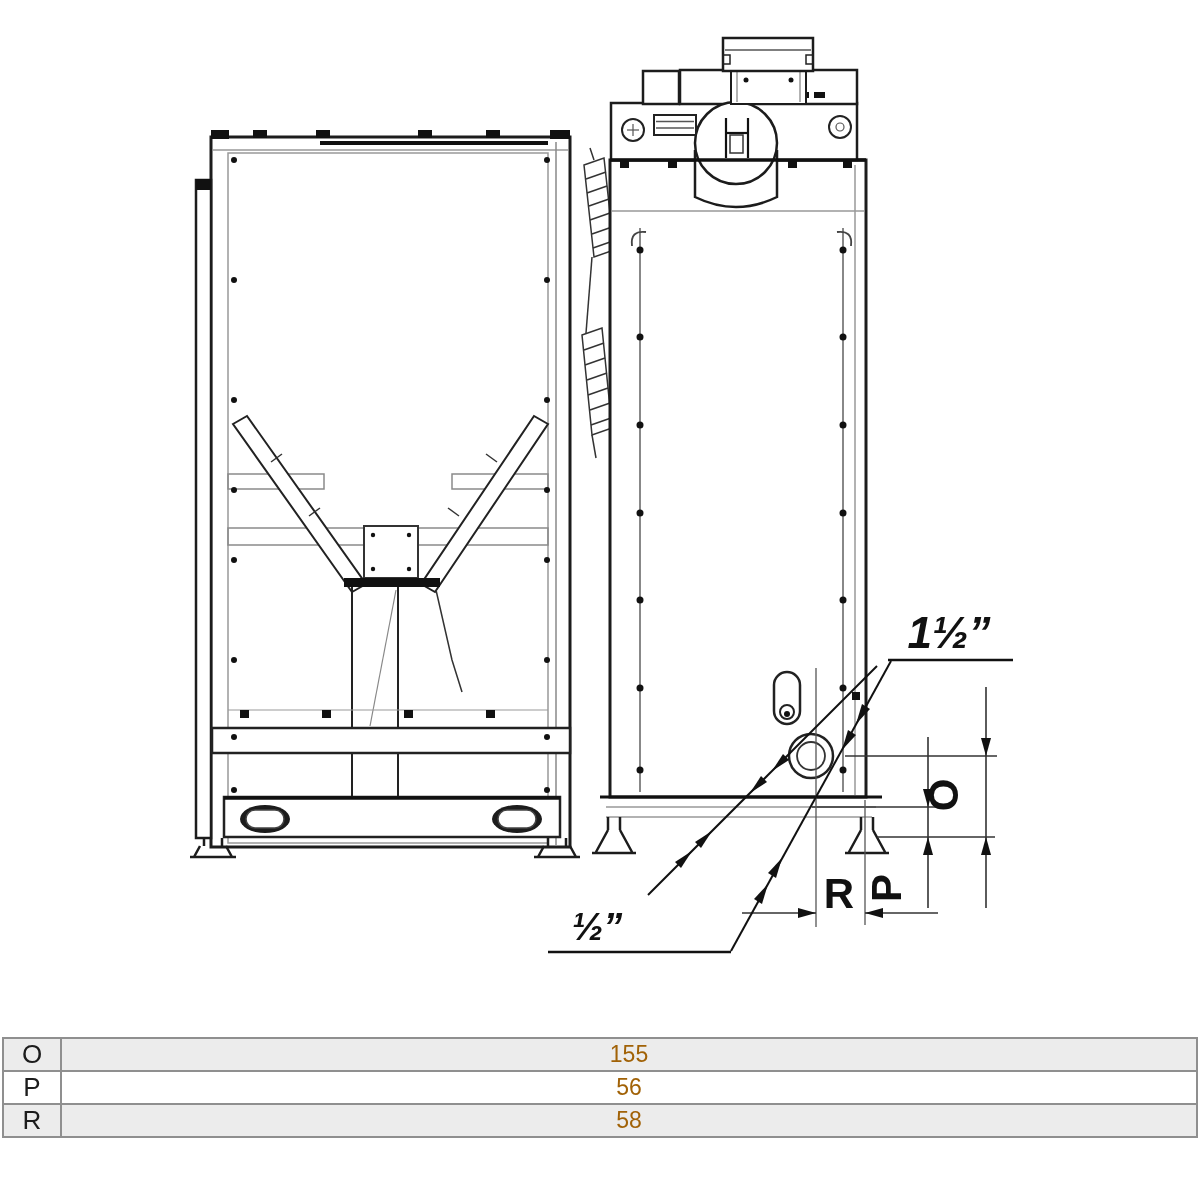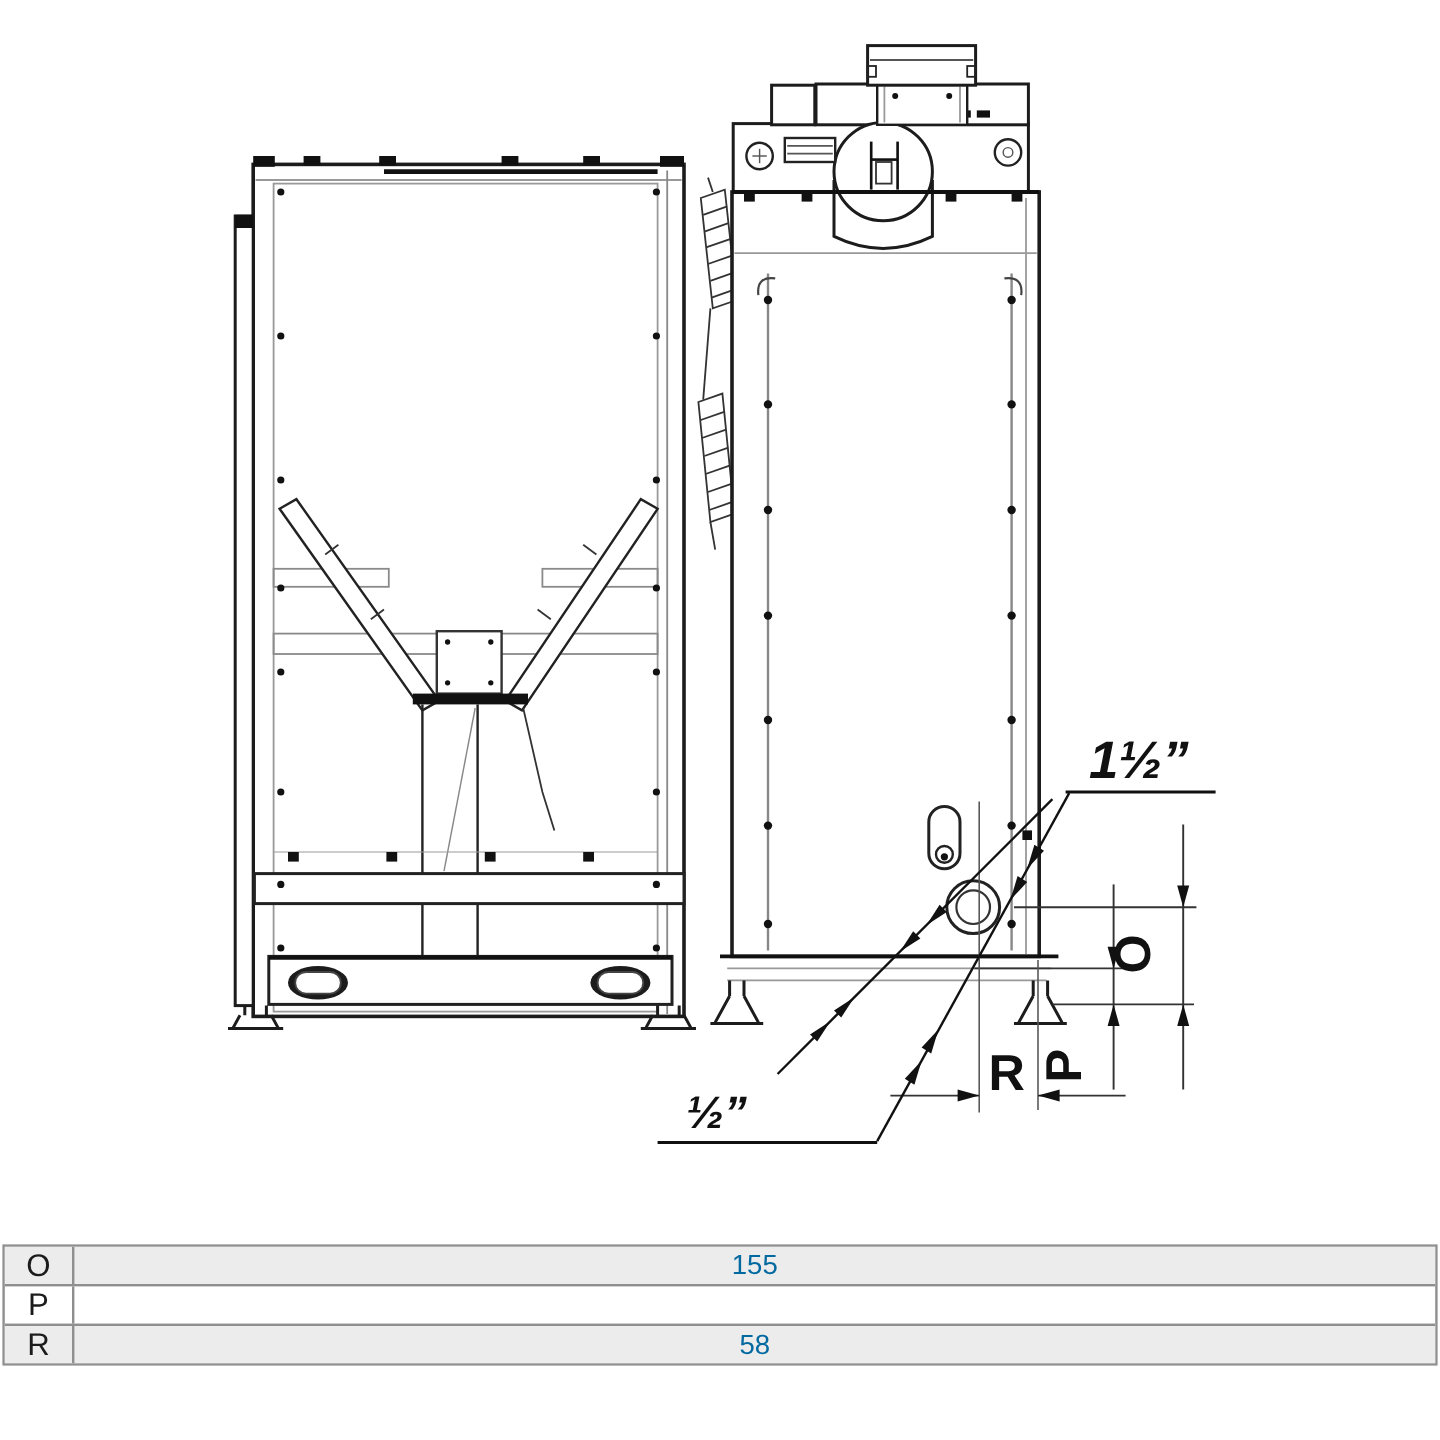--- a/index.html
+++ b/index.html
@@ -12,21 +12,21 @@
   .pipe-label-sm{font-size:38px;font-weight:bold;font-style:italic;}
 
   .dim-table{position:absolute;left:2px;right:2px;top:1037px;
              border:2px solid #8f8f8f;background:#fff;}
   .dim-row{display:flex;height:31px;border-top:2px solid #8f8f8f;align-items:stretch;}
   .dim-row:first-child{border-top:none;}
   .dim-row.shaded{background:#ececec;}
   .dim-key{width:56px;border-right:2px solid #8f8f8f;display:flex;align-items:center;
            justify-content:center;font-size:26px;color:#1c1c1c;}
   .dim-val{flex:1;display:flex;align-items:center;justify-content:center;
-           font-size:23px;color:#0369a1;}
+           font-size:23px;color:#a16207;}
 </style>
 </head>
 <body>
 
 <div class="stage">
 
 <svg width="1200" height="1030" viewBox="0 0 1200 1030">
 
   <g fill="none" stroke="#1c1c1c">
     <rect x="211" y="137" width="359" height="710" fill="#ffffff" stroke-width="3"></rect>
@@ -290,20 +290,21 @@
   </g>
 </svg>
 
   <div class="dim-table">
     <div class="dim-row shaded">
       <div class="dim-key">O</div>
       <div class="dim-val">155</div>
     </div>
     <div class="dim-row">
       <div class="dim-key">P</div>
+      <div class="dim-val">56</div>
     </div>
     <div class="dim-row shaded">
       <div class="dim-key">R</div>
       <div class="dim-val">58</div>
     </div>
   </div>
 
 </div>
 
 </body></html>

